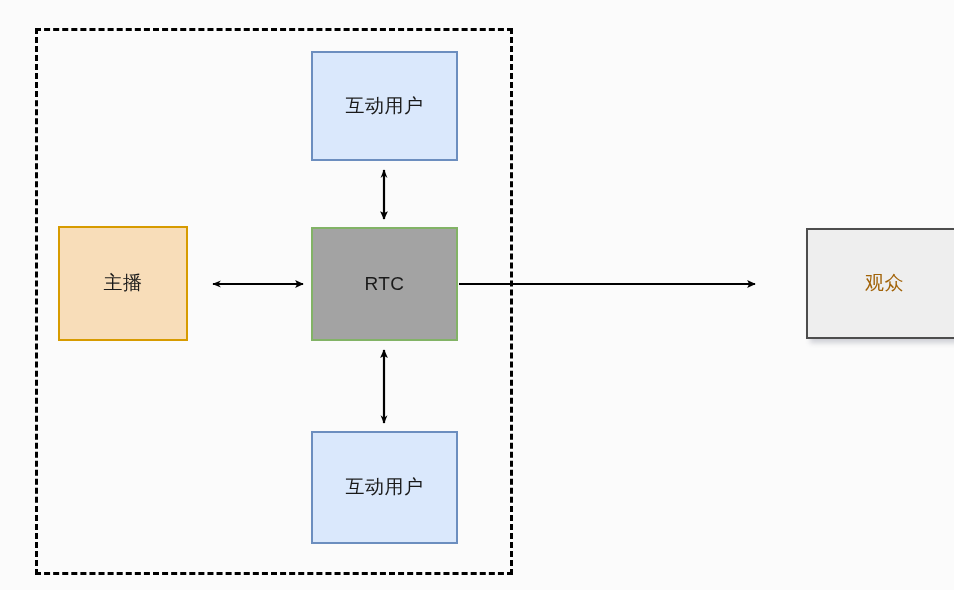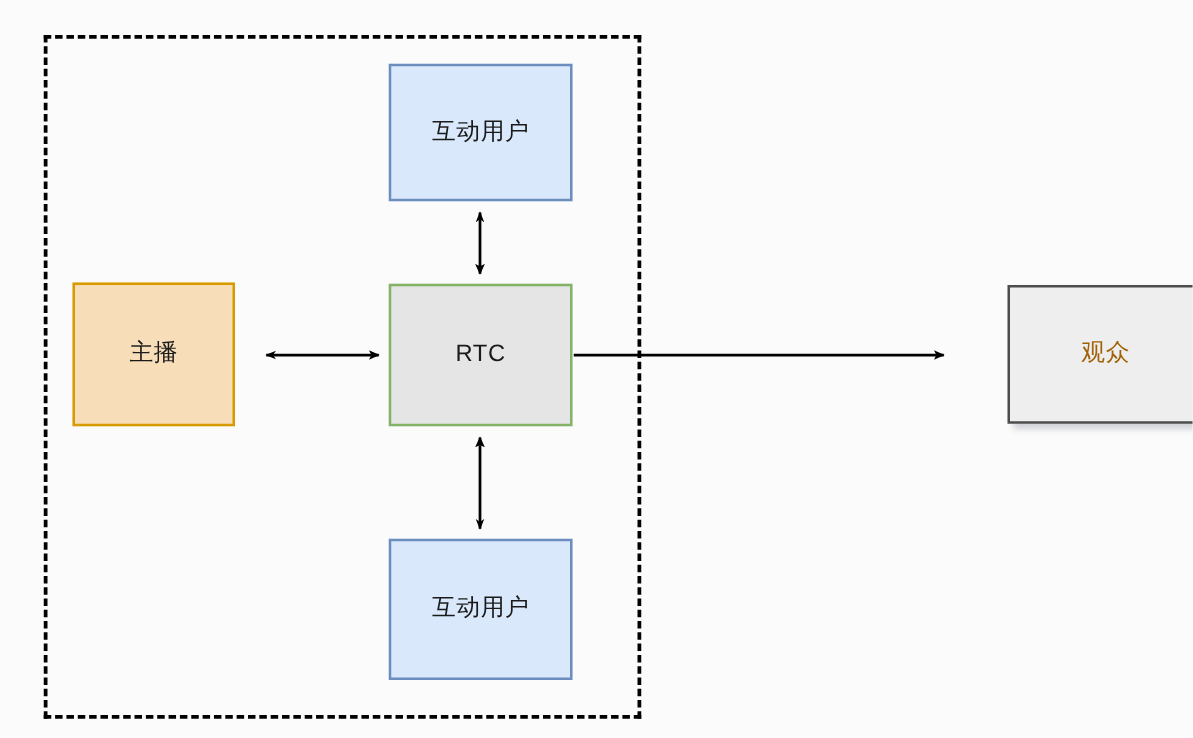--- a/index.html
+++ b/index.html
@@ -71,21 +71,21 @@
     top: 431px;
     width: 147px;
     height: 113px;
   }
   
   #node-rtc {
     left: 311px;
     top: 227px;
     width: 147px;
     height: 114px;
-    background: #e5e5e5;
+    background: #a3a3a3;
     border: 2px solid #82b366;
   }
   
   #node-host {
     left: 58px;
     top: 226px;
     width: 130px;
     height: 115px;
     background: #f8ddb9;
     border: 2px solid #d79b00;

